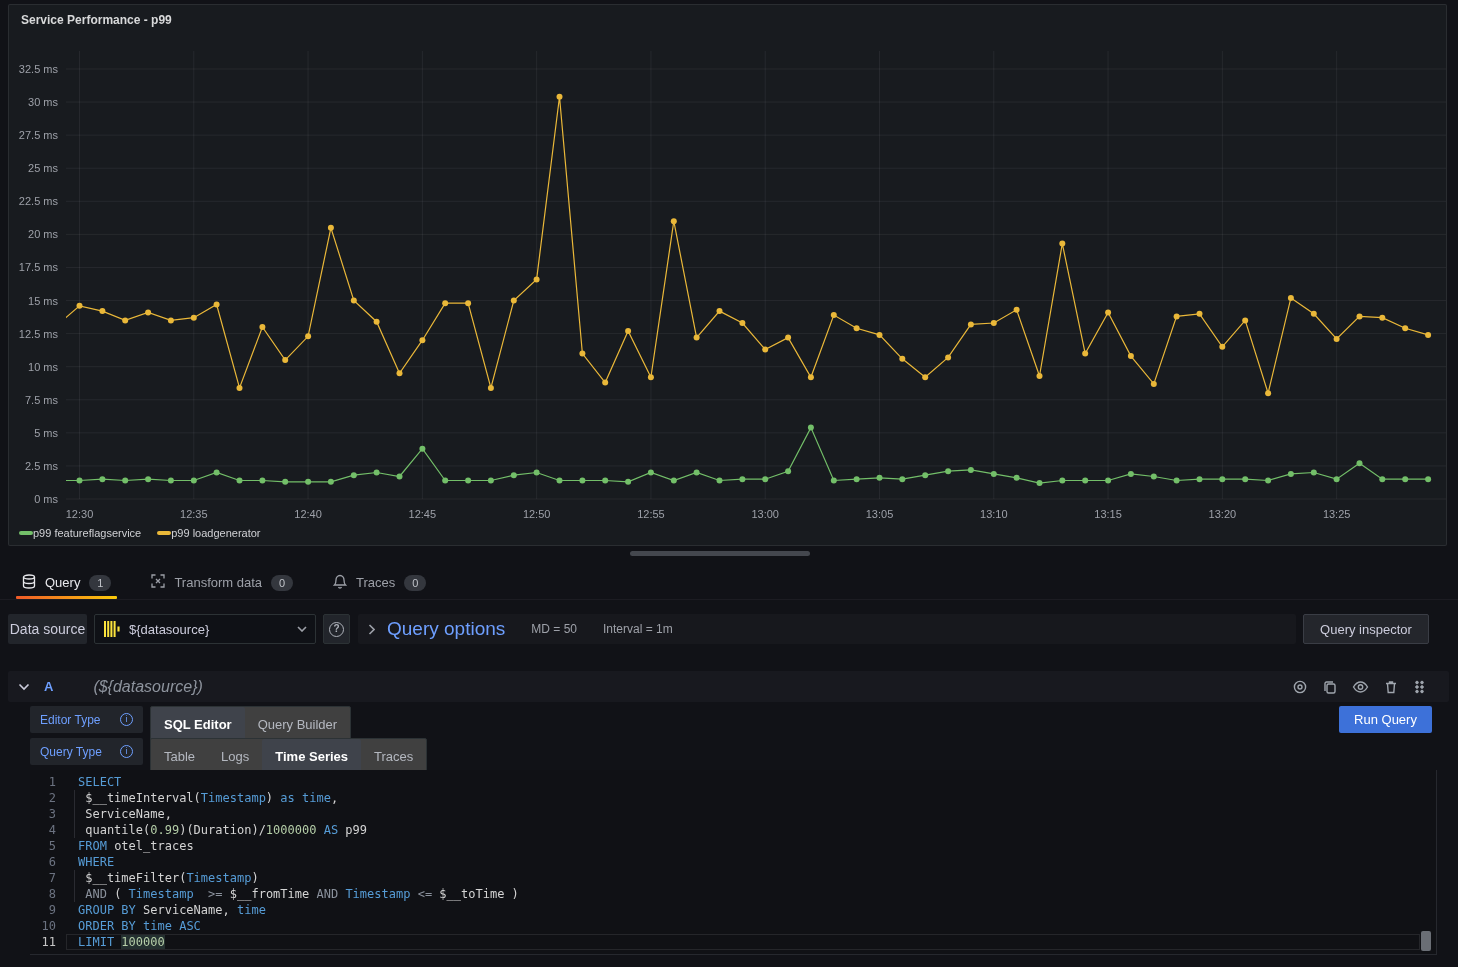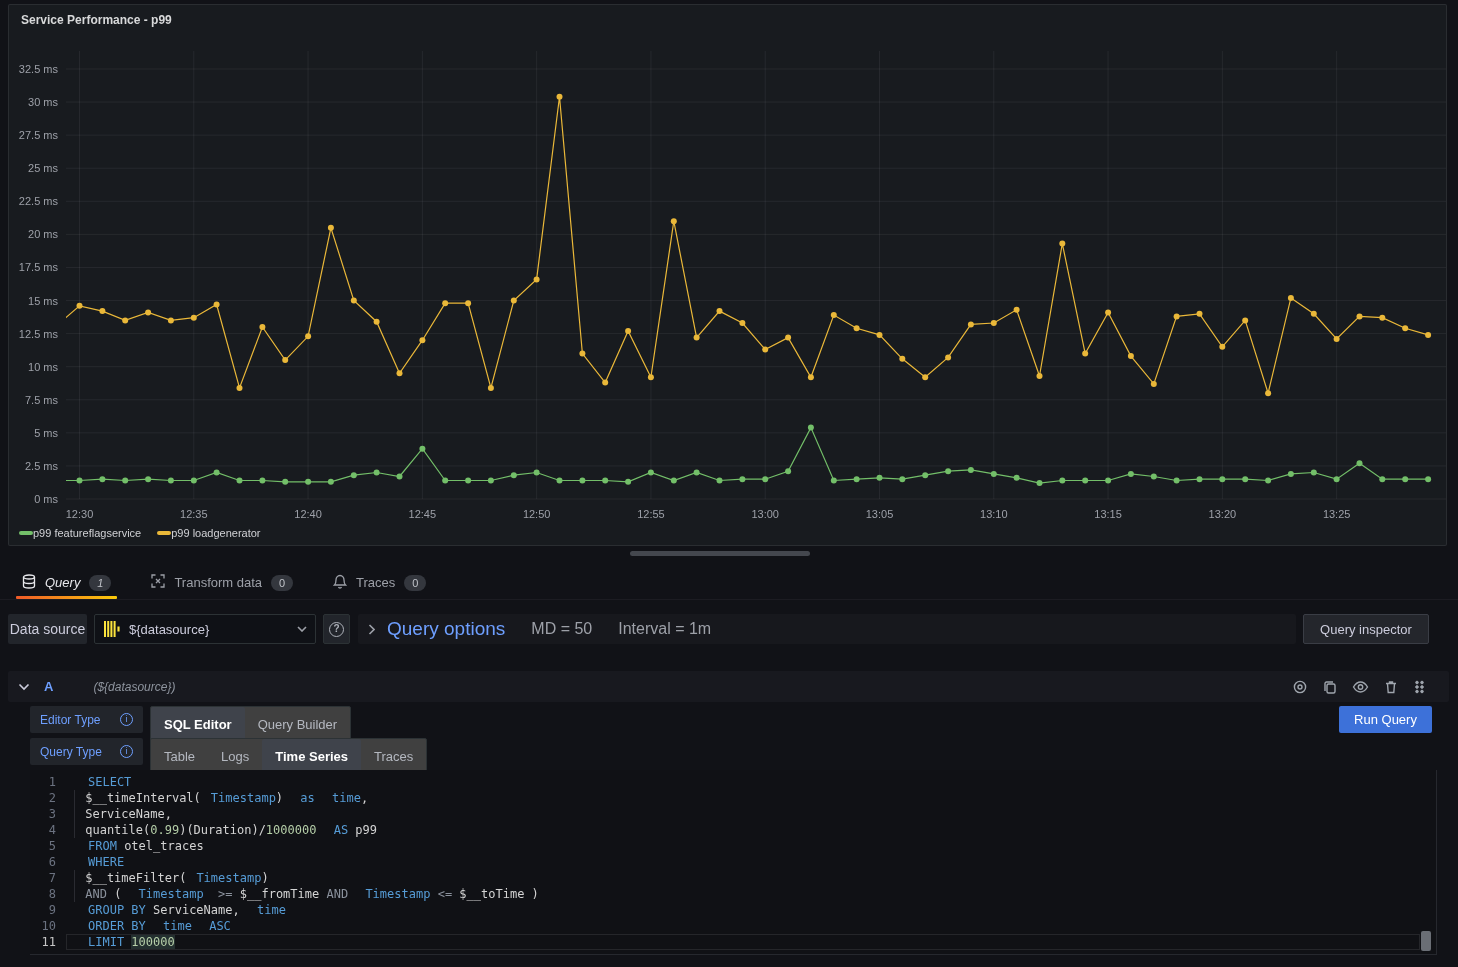--- a/index.html
+++ b/index.html
@@ -21,52 +21,52 @@
   #drag-handle { position:absolute; left:630px; top:551px; width:180px; height:5px;
                  background:#44474e; border-radius:3px; }
 
   
   #tabbar { position:absolute; left:0; top:566px; width:1458px; height:34px;
             display:flex; align-items:stretch; padding-left:20px; gap:36px;
             border-bottom:1px solid rgba(204,204,220,0.06); }
   .tab { position:relative; display:flex; align-items:center; gap:9px; font-size:13px;
          color:#9da0a8; cursor:pointer; padding:0 2px; }
   .tab svg { stroke:#9da0a8; }
-  .tab.active { color:#e8e8ec;font-style:italic; }
+  .tab.active { color:#e8e8ec; }
   .tab.active svg { stroke:#e8e8ec; }
   .tab.active::after { content:""; position:absolute; left:-4px; right:-4px; bottom:0; height:3px;
          background:linear-gradient(90deg,#f05a28,#fbca0a); border-radius:1px; }
   .tab-badge { background:#34373e; color:#c0c3c9; font-size:11px; min-width:22px; height:16px;
          border-radius:9px; display:flex; align-items:center; justify-content:center; padding:0 6px; }
 
   
   .tb { position:absolute; top:614px; height:30px; }
   #ds-label { left:8px; width:79px; background:#22252b; border-radius:2px;
               display:flex; align-items:center; justify-content:center; font-size:14px; color:#ccccdc; }
   #ds-select { left:94px; width:222px; background:#0f1116; border:1px solid #2c3235; border-radius:2px;
                display:flex; align-items:center; padding:0 8px; gap:8px; cursor:pointer; }
   #ds-select .ds-name { flex:1; font-size:13px; color:#ccccdc; }
   #ds-help { left:323px; width:27px; background:#22252b; border:1px solid #2c3235; border-radius:2px;
              display:flex; align-items:center; justify-content:center; cursor:pointer; }
   .qmark { width:15px; height:15px; border:1.4px solid #aeb2ba; border-radius:50%;
            font-size:10px; line-height:12px; text-align:center; color:#aeb2ba; font-weight:700; }
   #qopts { left:358px; width:938px; background:#17181d; border-radius:2px;
            display:flex; align-items:center; padding:0 10px; }
   #qopts .qo-link { font-size:19px; color:#6e9fff; margin-left:12px; cursor:pointer; }
-  #qopts .qo-stat { font-size:16px; color:#9da0a8; margin-left:26px; }
+  #qopts .qo-stat { font-size:12px; color:#9da0a8; margin-left:26px; }
   #query-inspector { left:1303px; width:126px; background:#24262c; border:1px solid #3a3d45;
            border-radius:2px; display:flex; align-items:center; justify-content:center;
            font-size:13px; color:#ccccdc; cursor:pointer; }
 
   
   #query-row { position:absolute; left:8px; top:671px; width:1441px; height:31px;
                background:rgba(204,204,220,0.04); border-radius:2px;
                display:flex; align-items:center; padding:0 10px; }
   #query-row .refid { color:#6e9fff; font-size:13px; font-weight:600; margin-left:14px; }
-  #query-row .ds-hint { color:#8e949e; font-size:12px; font-style:italic; margin-left:40px; }
+  #query-row .ds-hint { color:#8e949e; font-size:16px; font-style:italic; margin-left:40px; }
   #qr-actions { margin-left:auto; display:flex; align-items:center; gap:14px; margin-right:14px; }
   #qr-actions svg { stroke:#9fa5ad; cursor:pointer; }
 
   
   .fieldlabel { position:absolute; left:30px; width:113px; height:27px; background:#22252b;
                 border-radius:2px; display:flex; align-items:center; justify-content:space-between;
                 padding:0 10px; color:#6e9fff; font-size:12px; }
   .info-ic { width:13px; height:13px; border:1px solid #6e9fff; border-radius:50%;
              font-size:9px; line-height:11px; text-align:center; color:#6e9fff; }
   .radiogroup { position:absolute; left:150px; height:37px; display:inline-flex; align-items:stretch;
@@ -85,21 +85,21 @@
           font-family:"DejaVu Sans Mono", monospace; font-size:12px; padding-top:4px; }
   .code-row { position:relative; display:flex; height:16px; line-height:16px; white-space:pre; }
   .code-gutter { width:36px; text-align:right; padding-right:10px; color:#6b7280; flex:none;
                  user-select:none; }
   .code-row.cur .code-gutter { color:#c6c6c6; }
   .code-content { position:relative; padding-left:12px; }
   .code-row.guide .code-content::before { content:""; position:absolute; left:8px; top:0; bottom:0;
                  width:1px; background:rgba(204,204,220,0.14); }
   .code-row.cur::after { content:""; position:absolute; left:36px; right:16px; top:0; bottom:0;
                  border:1px solid rgba(255,255,255,0.09); pointer-events:none; }
-  .tok-k { color:#569cd6;margin-left:10px; }
+  .tok-k { color:#569cd6; }
   .tok-n { color:#b5cea8; }
   .tok-p { color:#d4d4d4; }
   .tok-o { color:#8a919c; }
   .tok-nh { color:#b5cea8; background:rgba(90,130,120,0.28); }
   #code-thumb { position:absolute; left:1391px; top:161px; width:10px; height:20px;
                 background:#6a6e75; border-radius:2px; }
 </style>
 </head>
 <body>
 

